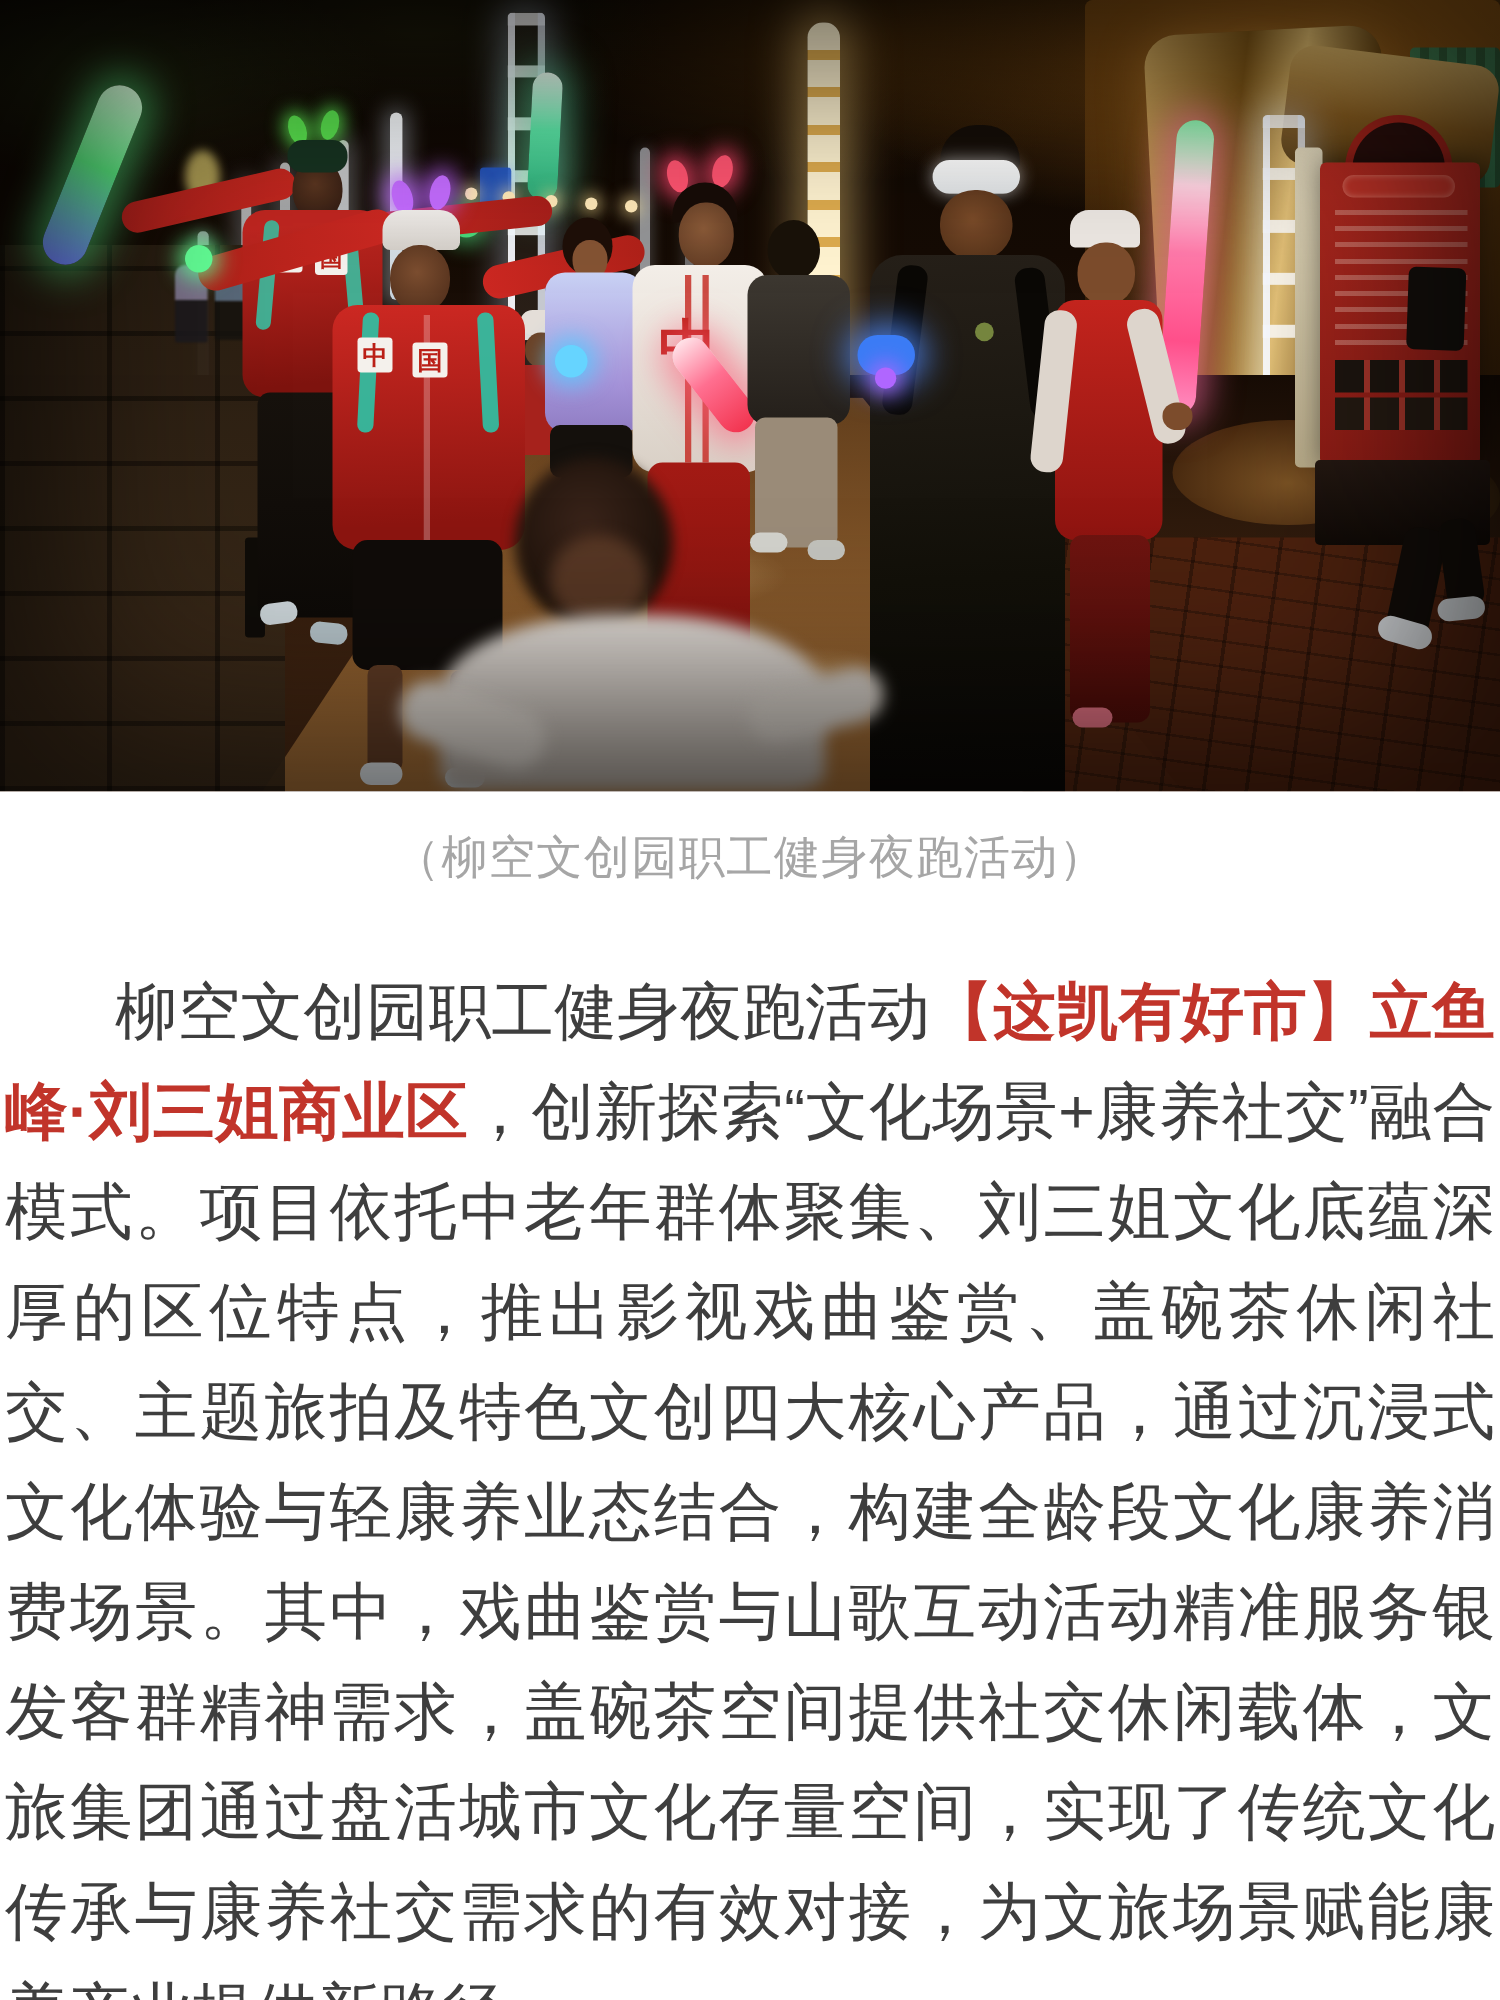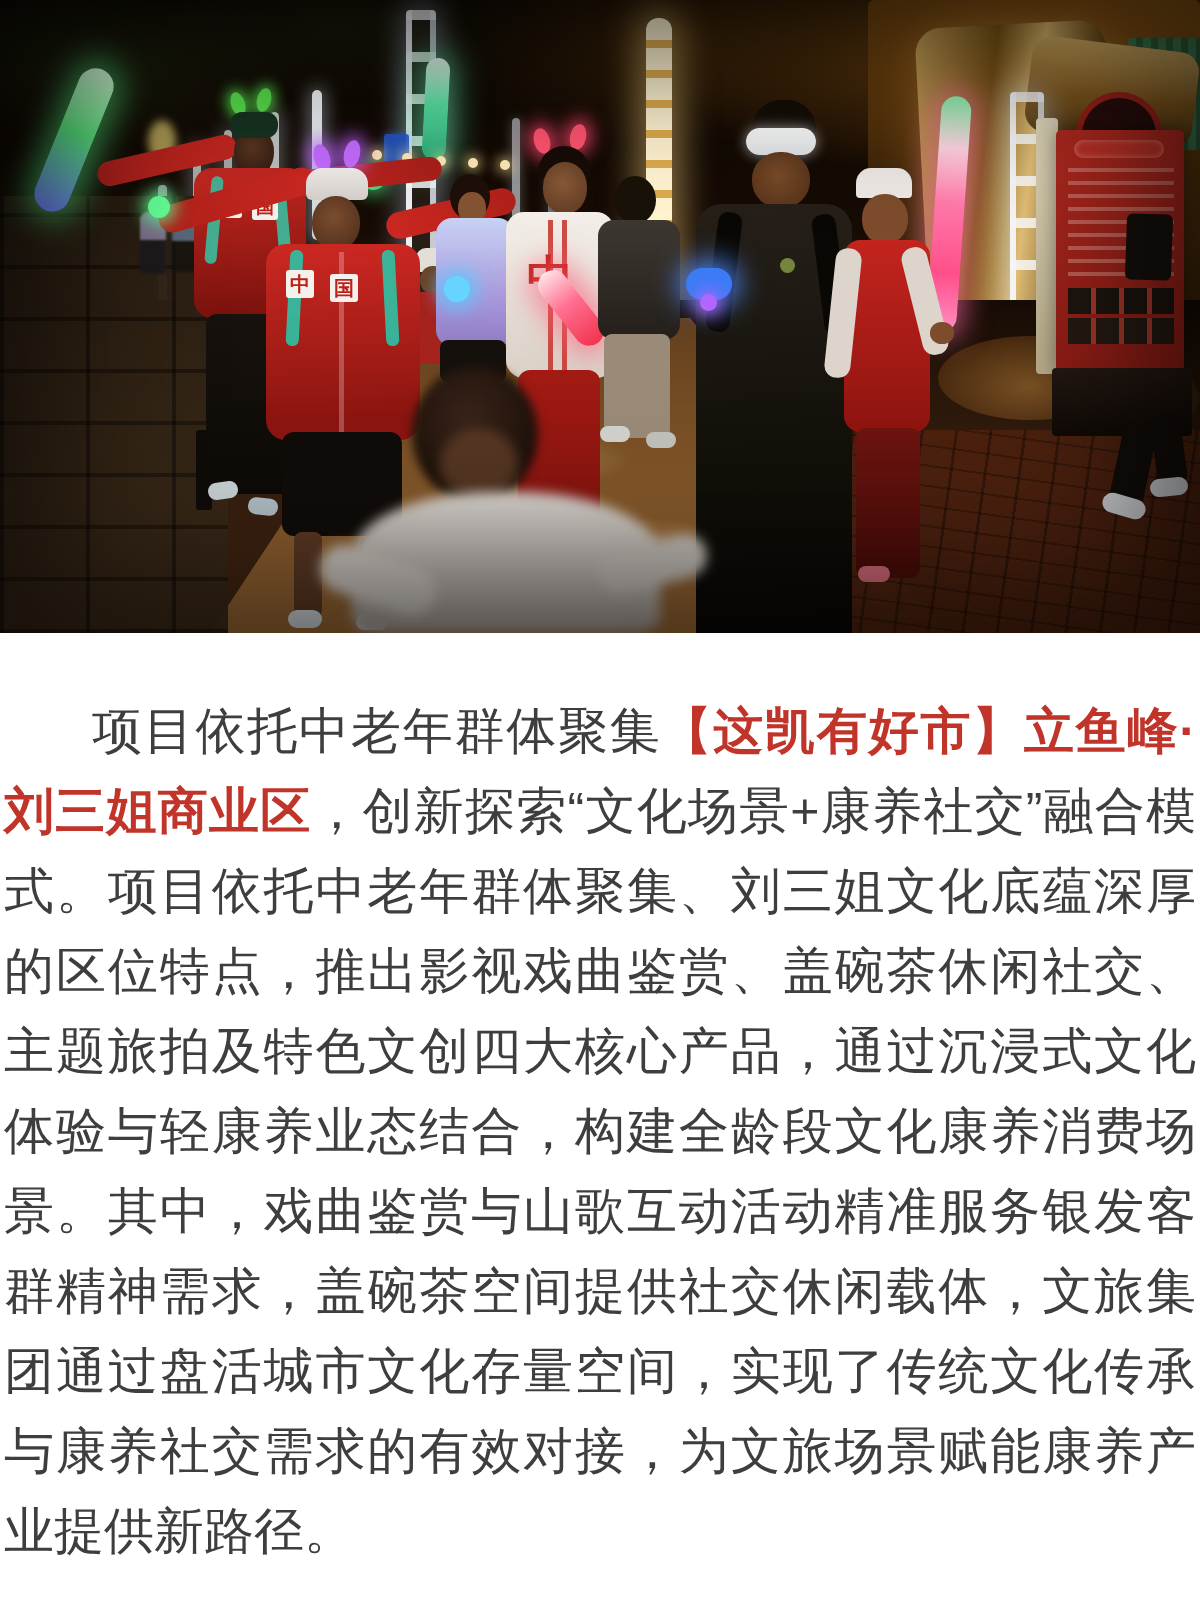--- a/index.html
+++ b/index.html
@@ -248,16 +248,17 @@
 
     <div class="abs" style="left:412px;top:366px;width:126px;height:136px;border-radius:50%;filter:blur(5px);background:radial-gradient(circle at 45% 38%,#3a241a,#190f08 75%);"></div>
     <div class="abs" style="left:440px;top:428px;width:78px;height:72px;border-radius:50%;filter:blur(6px);opacity:.85;background:#5d3b27;"></div>
     <div class="abs" style="left:352px;top:492px;width:308px;height:141px;border-radius:46% 46% 10% 10%;filter:blur(6px);background:linear-gradient(180deg,#d9d4cf,#a9a199);"></div>
     <div class="abs" style="left:318px;top:556px;width:120px;height:48px;transform:rotate(18deg);border-radius:24px;filter:blur(6px);background:#cfc9c2;"></div>
     <div class="abs" style="left:598px;top:542px;width:110px;height:44px;transform:rotate(-14deg);border-radius:22px;filter:blur(6px);background:#c6c0b9;"></div>
 
     <div class="abs vignette"></div>
   </div>
 
-
-  <p class="article"><span class="seg-normal">项目依托中老年群体聚集</span><span class="seg-highlight">【这凯有好市】立鱼峰·刘三姐商业区</span><span class="seg-normal">，创新探索“文化场景+康养社交”融合模式。项目依托中老年群体聚集、刘三姐文化底蕴深厚的区位特点，推出影视戏曲鉴赏、盖碗茶休闲社交、主题旅拍及特色文创四大核心产品，通过沉浸式文化体验与轻康养业态结合，构建全龄段文化康养消费场景。其中，戏曲鉴赏与山歌互动活动精准服务银发客群精神需求，盖碗茶空间提供社交休闲载体，文旅集团通过盘活城市文化存量空间，实现了传统文化传承与康养社交需求的有效对接，为文旅场景赋能康养产业提供新路径。</span></p>
+  <div class="caption">（柳空文创园职工健身夜跑活动）</div>
+
+  <p class="article"><span class="seg-normal">柳空文创园职工健身夜跑活动</span><span class="seg-highlight">【这凯有好市】立鱼峰·刘三姐商业区</span><span class="seg-normal">，创新探索“文化场景+康养社交”融合模式。项目依托中老年群体聚集、刘三姐文化底蕴深厚的区位特点，推出影视戏曲鉴赏、盖碗茶休闲社交、主题旅拍及特色文创四大核心产品，通过沉浸式文化体验与轻康养业态结合，构建全龄段文化康养消费场景。其中，戏曲鉴赏与山歌互动活动精准服务银发客群精神需求，盖碗茶空间提供社交休闲载体，文旅集团通过盘活城市文化存量空间，实现了传统文化传承与康养社交需求的有效对接，为文旅场景赋能康养产业提供新路径。</span></p>
 
 </div>
 
 </body></html>

